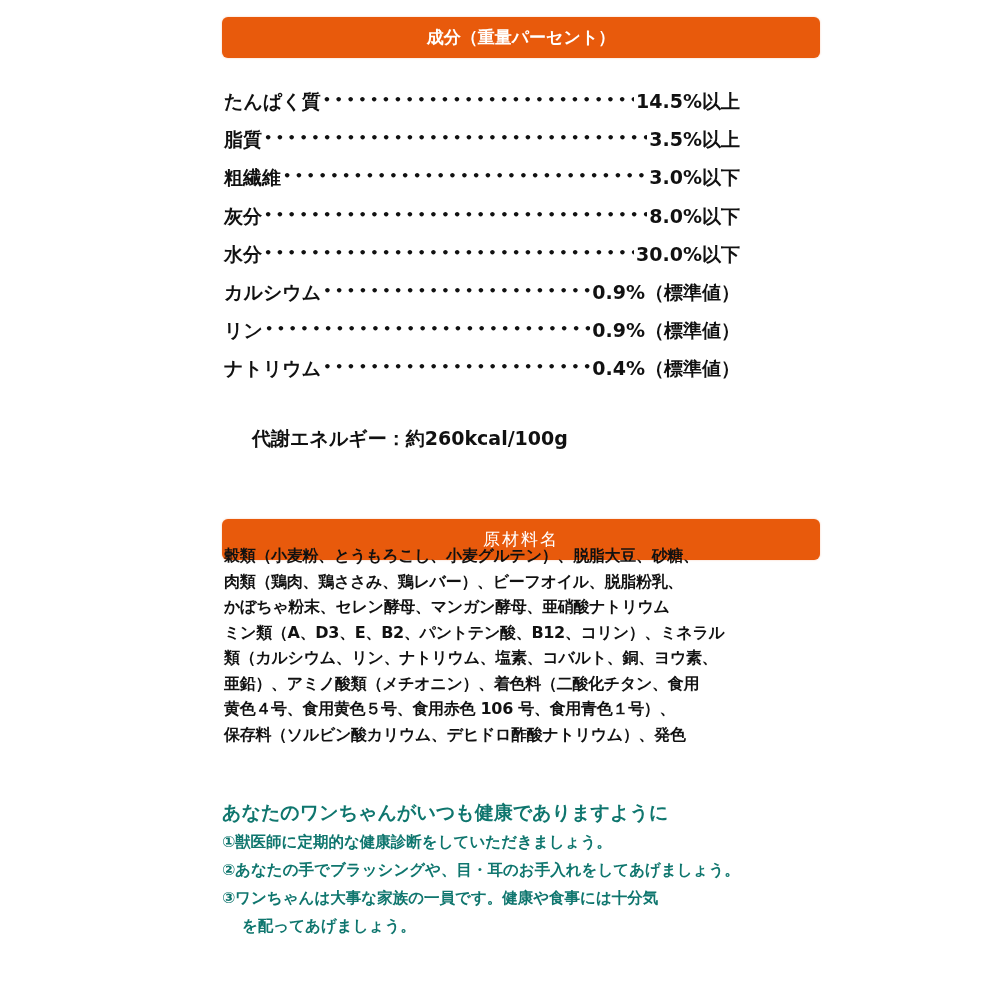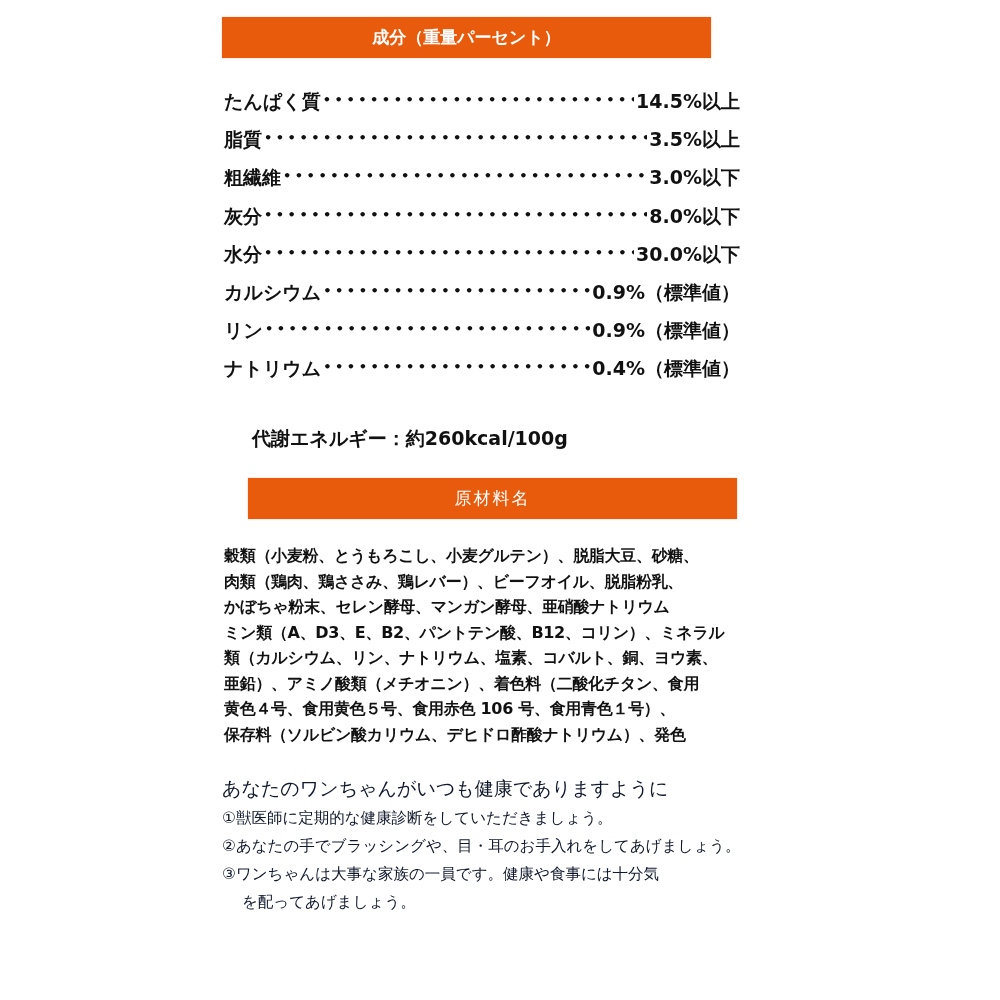--- a/index.html
+++ b/index.html
@@ -3,22 +3,22 @@
   <meta charset="utf-8">
   <style>
     * { margin: 0; padding: 0; box-sizing: border-box; }
     html, body {
       width: 1000px; height: 1000px; background: #ffffff; overflow: hidden;
       font-family: "DejaVu Sans", "Liberation Sans", sans-serif;
       color: #111111;
     }
     .page { position: relative; width: 1000px; height: 1000px; }
     .section-header {
-      position: absolute; left: 222px; width: 489px; height: 41px;
-      background: #e85a0c; border-radius: 0;
+      position: absolute; left: 222px; width: 598px; height: 41px;
+      background: #e85a0c; border-radius: 6px;
       color: #ffffff; text-align: center;
       font-size: 17px; font-weight: bold; line-height: 41px;
       box-shadow: 0 0 2px rgba(232,90,12,0.35);
     }
     .section-header.light { font-weight: normal; letter-spacing: 2px; }
     .nutrient-list { position: absolute; left: 224px; top: 82px; width: 516px; }
     .nutrient-row {
       display: flex; align-items: baseline; height: 38.2px;
       font-size: 19px; font-weight: bold; line-height: 38px; white-space: nowrap;
     }
@@ -33,22 +33,22 @@
       position: absolute; left: 224px; top: 420px;
       font-size: 19px; font-weight: bold; line-height: 36px; white-space: nowrap; margin-left: 28px;
     }
     .ingredients {
       position: absolute; left: 224px; top: 543px; width: 520px;
       font-size: 16px; font-weight: bold; line-height: 25.5px;
       letter-spacing: -0.3px;
     }
     .ingredients p { white-space: nowrap; }
     .health {
-      position: absolute; left: 222px; top: 772px; width: 540px;
-      color: #0f172a; font-weight: normal;
+      position: absolute; left: 222px; top: 796px; width: 540px;
+      color: #0f766e; font-weight: bold;
     }
     .health-title { font-size: 19px; line-height: 32px; white-space: nowrap; }
     .health-item { font-size: 15.5px; line-height: 28px; white-space: nowrap; }
     .health-item.indent { padding-left: 20px; }
   </style>
 </head>
 <body>
 
 <div class="page">
 
@@ -92,21 +92,21 @@
     </div>
     <div class="nutrient-row">
       <span class="nutrient-name">ナトリウム</span>
       <span class="dots">•••••••••••••••••••••••••••••••••••••••••</span>
       <span class="nutrient-value">0.4%（標準値）</span>
     </div>
   </div>
 
   <div class="energy">代謝エネルギー：約260kcal/100g</div>
 
-  <div class="section-header light" style="top:478px;margin-left:26px;">原材料名</div>
+  <div class="section-header light" style="top:519px;">原材料名</div>
 
   <div class="ingredients">
     <p>穀類（小麦粉、とうもろこし、小麦グルテン）、脱脂大豆、砂糖、</p>
     <p>肉類（鶏肉、鶏ささみ、鶏レバー）、ビーフオイル、脱脂粉乳、</p>
     <p>かぼちゃ粉末、セレン酵母、マンガン酵母、亜硝酸ナトリウム</p>
     <p>ミン類（A、D3、E、B2、パントテン酸、B12、コリン）、ミネラル</p>
     <p>類（カルシウム、リン、ナトリウム、塩素、コバルト、銅、ヨウ素、</p>
     <p>亜鉛）、アミノ酸類（メチオニン）、着色料（二酸化チタン、食用</p>
     <p>黄色４号、食用黄色５号、食用赤色 106 号、食用青色１号）、</p>
     <p>保存料（ソルビン酸カリウム、デヒドロ酢酸ナトリウム）、発色</p>

